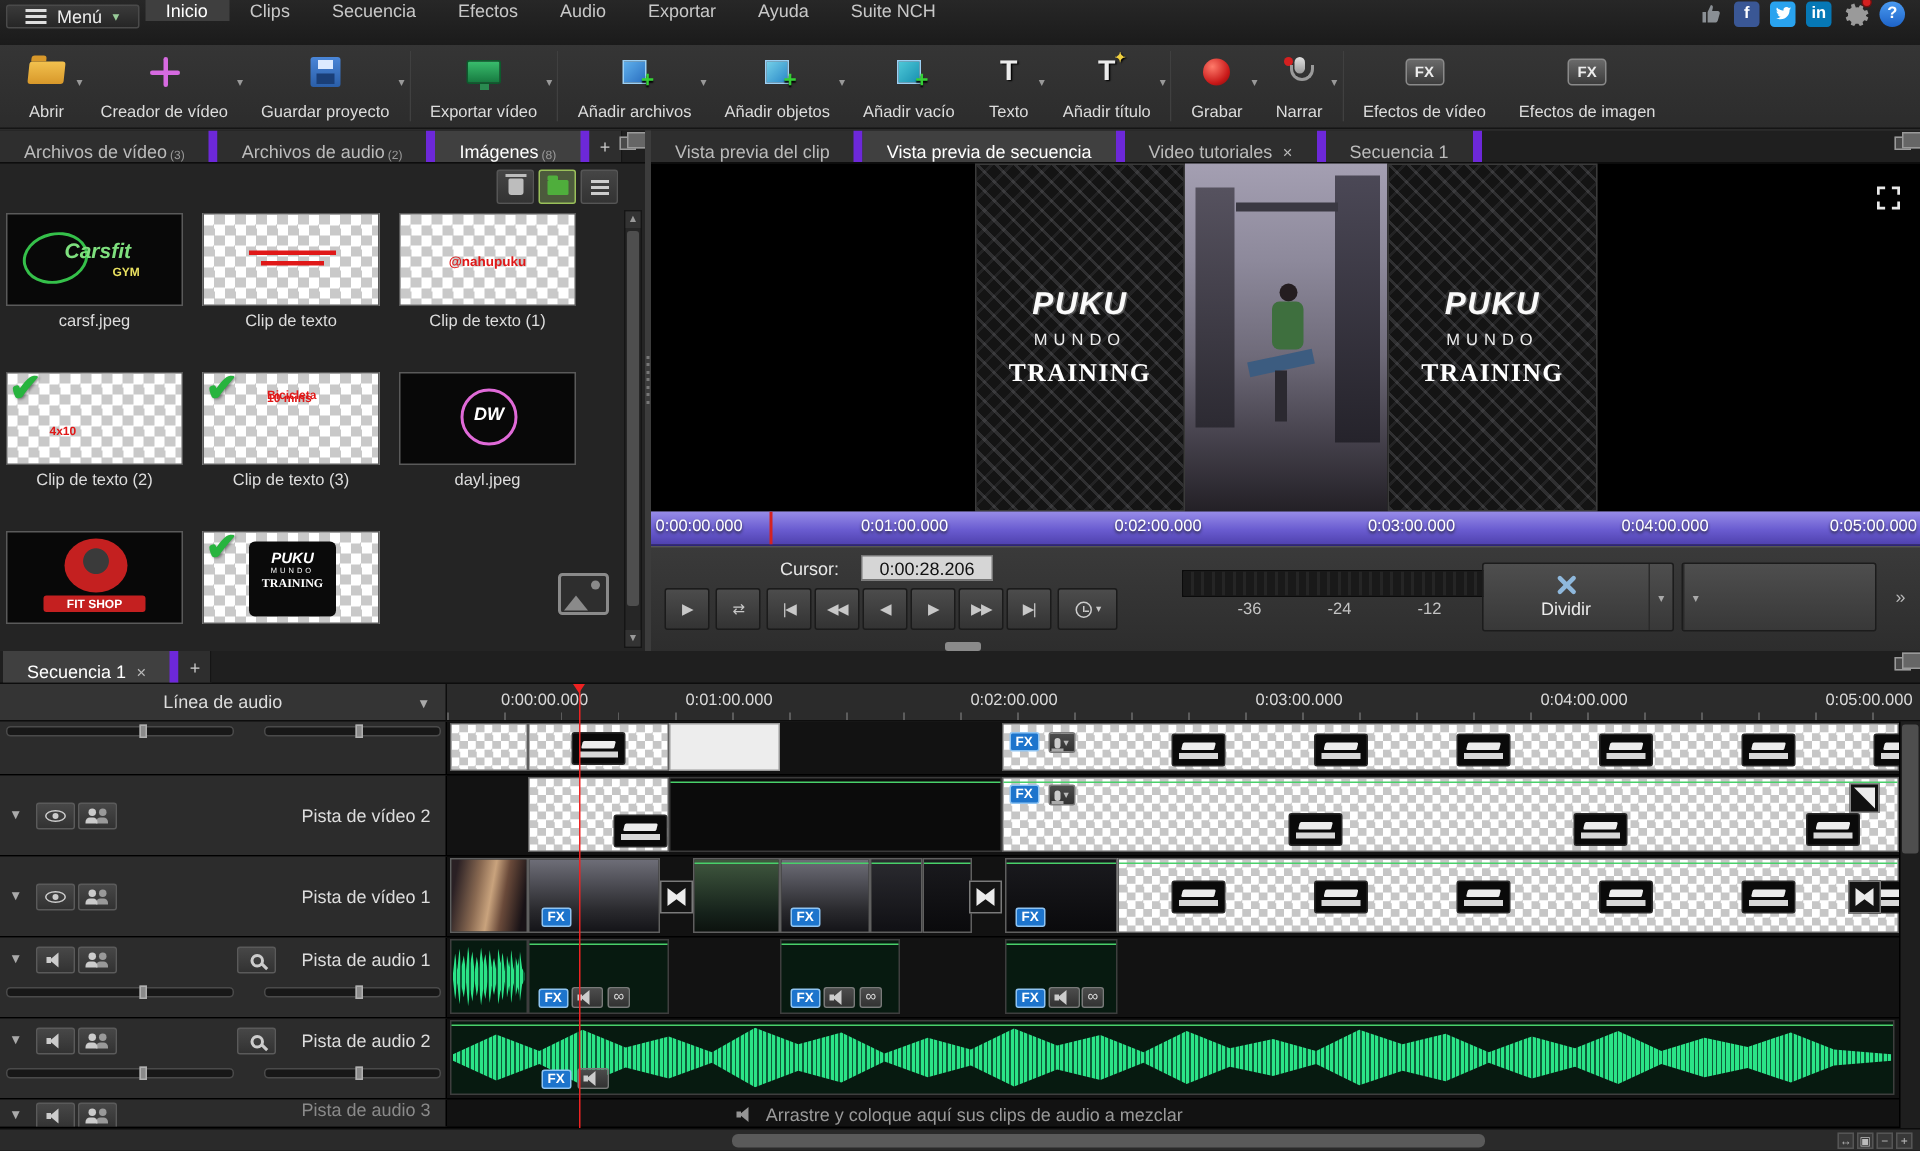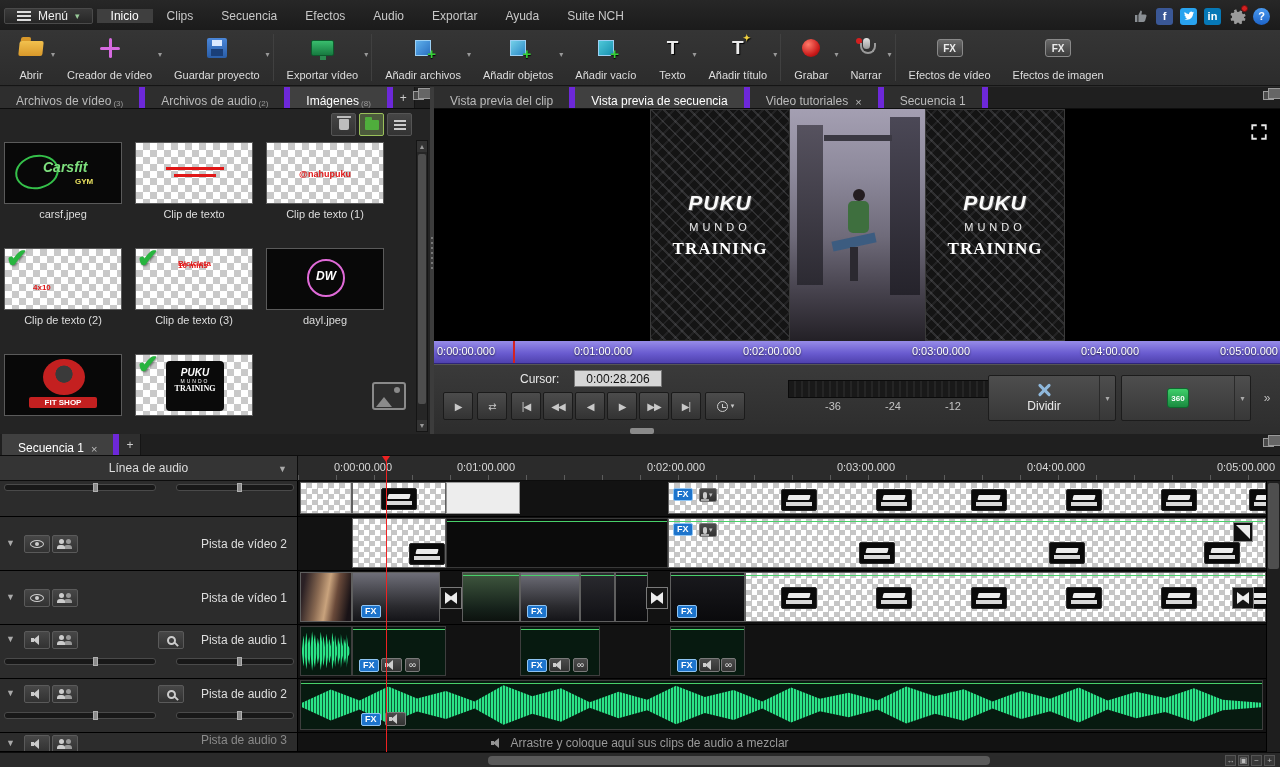--- a/index.html
+++ b/index.html
@@ -1,20 +1,20 @@
 <!DOCTYPE html>
 <html><head>
 <meta charset="utf-8">
 <style>
 *{margin:0;padding:0;box-sizing:border-box}
 html,body{width:1280px;height:767px;overflow:hidden;background:#1a1a1a;font-family:"Liberation Sans",sans-serif}
 #app{position:relative;width:1280px;height:767px;background:#2b2b2b;color:#ddd;font-size:12px}
 
 
-#menubar{position:absolute;top:0;left:0;right:0;height:33px;background:linear-gradient(#272727,#1a1a1a);border-bottom:1px solid #000;display:flex;align-items:center}
+#menubar{position:absolute;top:0;left:0;right:0;height:33px;background:linear-gradient(#272727,#1a1a1a);border-bottom:1px solid #000;display:flex;align-items:flex-start}
 .menu-btn{display:flex;align-items:center;gap:7px;padding:0 12px;margin:3px 4px;border:1px solid #4a4a4a;border-radius:2px;background:linear-gradient(#3a3a3a,#262626);color:#eee}
 .i-burger{width:14px;height:10px;background:repeating-linear-gradient(180deg,#ddd 0 2px,transparent 2px 4px)}
 .mtab{display:flex;align-items:center;padding:0 14px;color:#c8c8c8}
 .mtab.active{background:#3f3f3f;color:#fff}
 .mbar-right{margin-left:auto;display:flex;align-items:center;gap:7px;padding-right:10px}
 .sq-ic{width:17px;height:17px;border-radius:3px;display:flex;align-items:center;justify-content:center;color:#fff;font-weight:bold;font-size:11px}
 .fb{background:#3a5795}.tw{background:#29a3ef}.li{background:#0678b6}
 .help{background:linear-gradient(#4a9af0,#1d63c8);border-radius:50%}
 .gear-wrap{position:relative;width:18px;height:18px}
 .gear-dot{position:absolute;right:-2px;top:-2px;width:7px;height:7px;border-radius:50%;background:#d42020;border:1px solid #701010}
@@ -534,23 +534,20 @@
       <span class="mtick" style="left:572px">0</span>
 
       <div class="big-btn" style="left:554px;width:128px">
         <span class="bb-main">
           <span class="ic-split"></span>
           <span style="color:#ececec">Dividir</span>
         </span>
         <span class="bb-drop">▾</span>
       </div>
       <div class="big-btn" style="left:687px;width:130px">
-        <span class="bb-main">
-            <span class="ic-360">360</span>
-          </span>
         <span class="bb-drop">▾</span>
       </div>
       <div id="pv-more">»</div>
     </div>
   </div>
   <div id="hgrip"></div>
 
   <div id="tl">
     <div id="tl-tabs">
       <div class="ptab active" style="margin-left:2px">

